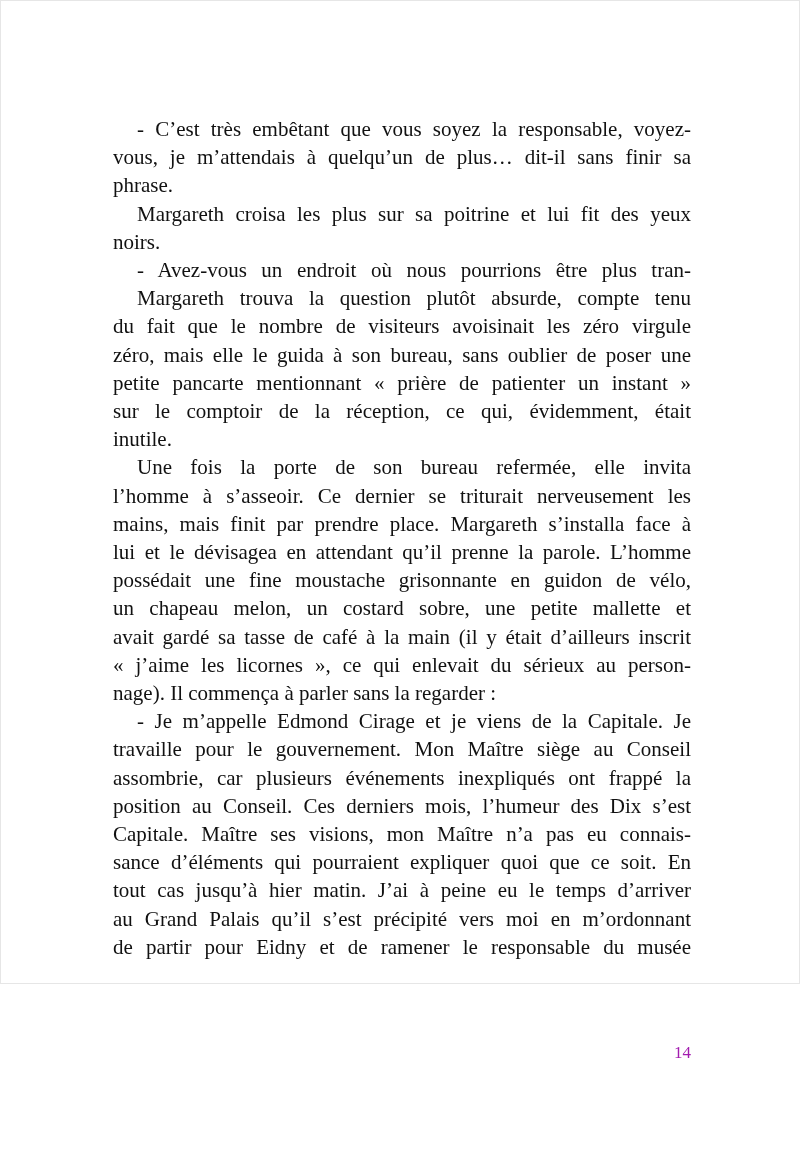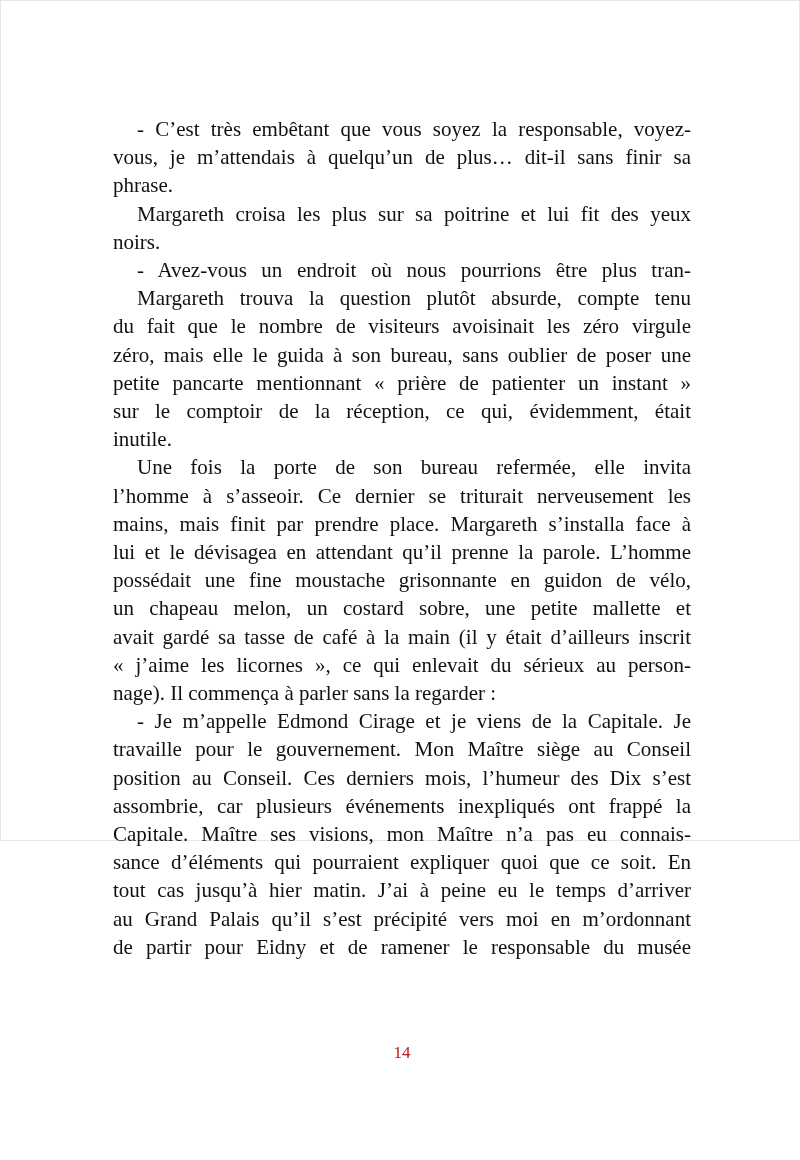--- a/index.html
+++ b/index.html
@@ -9,21 +9,21 @@
   }
   body {
     width: 800px;
     height: 1160px;
     font-family: "Liberation Serif", "DejaVu Serif", serif;
     overflow: hidden;
   }
   .page {
     position: relative;
     width: 800px;
-    height: 841px;
+    height: 984px;
     box-sizing: border-box;
     background: #ffffff;
     border: 1px solid #e6e6e6;
   }
   .text-block {
     position: absolute;
     left: 112px;
     top: 114px;
     width: 578px;
     color: #111111;
@@ -44,23 +44,23 @@
     padding-left: 24px;
   }
   .line.last {
     text-align-last: left;
   }
   .page-number {
     position: absolute;
     top: 1042px;
     left: 112px;
     width: 578px;
-    text-align: center;
+    text-align: right;
     font-size: 17px;
-    color: #b91c1c;
+    color: #a21caf;
   }
 </style>
 </head>
 <body>
 
 <div class="page">
   <div class="text-block">
       <div class="paragraph">
         <div class="line first">- C’est très embêtant que vous soyez la responsable, voyez-</div>
         <div class="line">vous, je m’attendais à quelqu’un de plus… dit-il sans finir sa</div>
@@ -88,22 +88,22 @@
         <div class="line">lui et le dévisagea en attendant qu’il prenne la parole. L’homme</div>
         <div class="line">possédait une fine moustache grisonnante en guidon de vélo,</div>
         <div class="line">un chapeau melon, un costard sobre, une petite mallette et</div>
         <div class="line">avait gardé sa tasse de café à la main (il y était d’ailleurs inscrit</div>
         <div class="line">« j’aime les licornes », ce qui enlevait du sérieux au person-</div>
         <div class="line last">nage). Il commença à parler sans la regarder :</div>
       </div>
       <div class="paragraph">
         <div class="line first">- Je m’appelle Edmond Cirage et je viens de la Capitale. Je</div>
         <div class="line">travaille pour le gouvernement. Mon Maître siège au Conseil</div>
+        <div class="line">assombrie, car plusieurs événements inexpliqués ont frappé la</div>
         <div class="line">position au Conseil. Ces derniers mois, l’humeur des Dix s’est</div>
-        <div class="line">assombrie, car plusieurs événements inexpliqués ont frappé la</div>
         <div class="line">Capitale. Maître ses visions, mon Maître n’a pas eu connais-</div>
         <div class="line">sance d’éléments qui pourraient expliquer quoi que ce soit. En</div>
         <div class="line">tout cas jusqu’à hier matin. J’ai à peine eu le temps d’arriver</div>
         <div class="line">au Grand Palais qu’il s’est précipité vers moi en m’ordonnant</div>
         <div class="line">de partir pour Eidny et de ramener le responsable du musée</div>
       </div>
     </div>
   <div class="page-number">14</div>
 </div>
 

